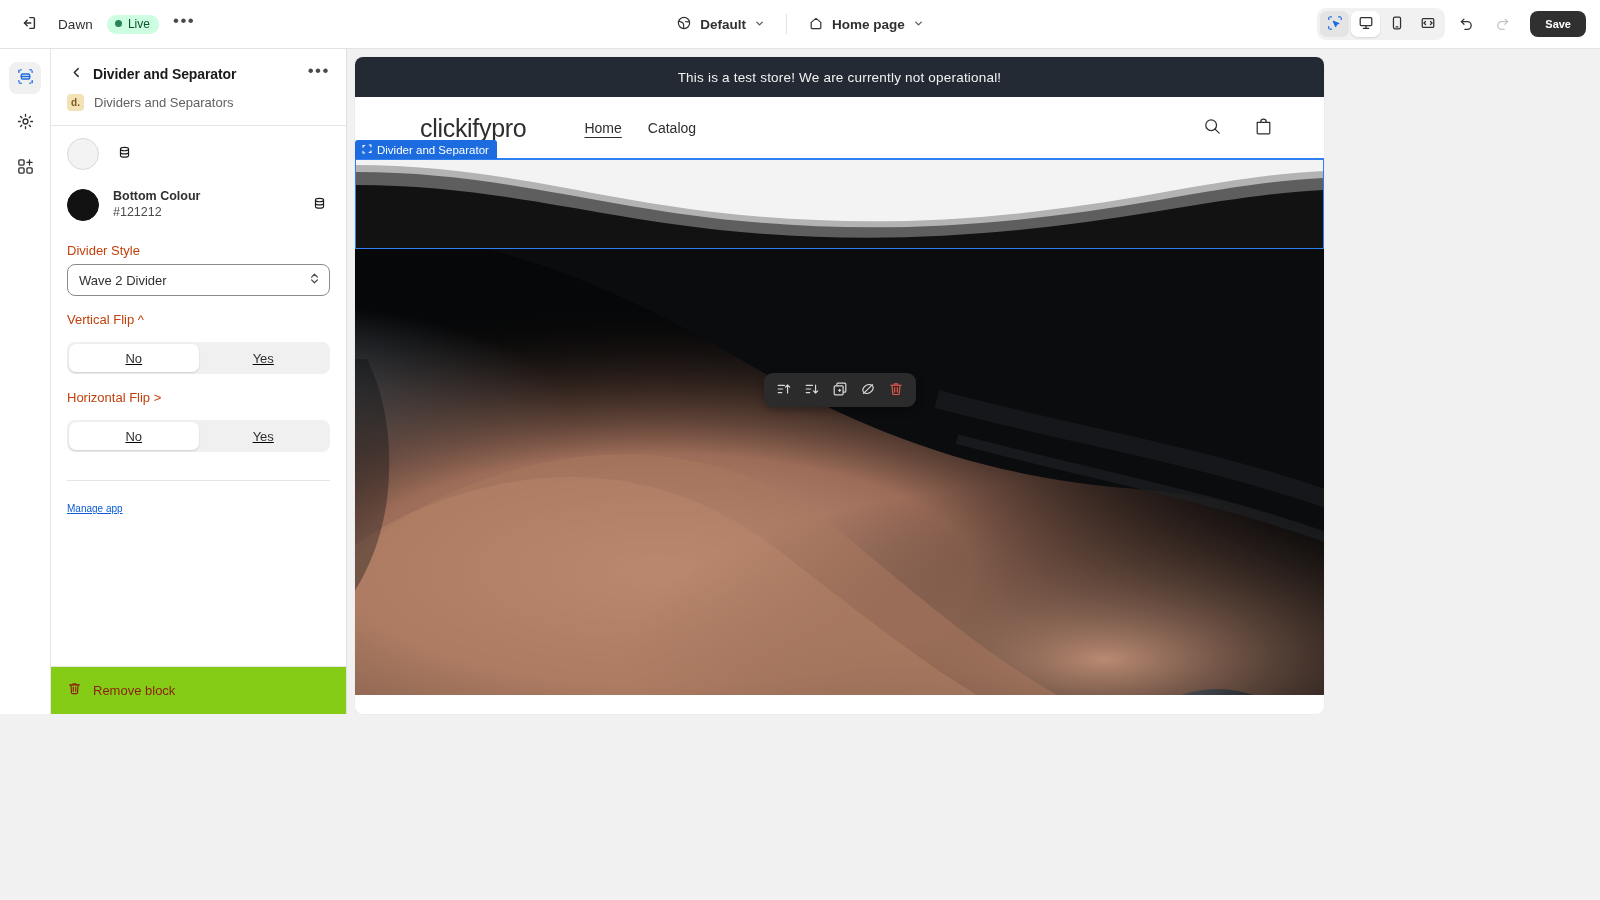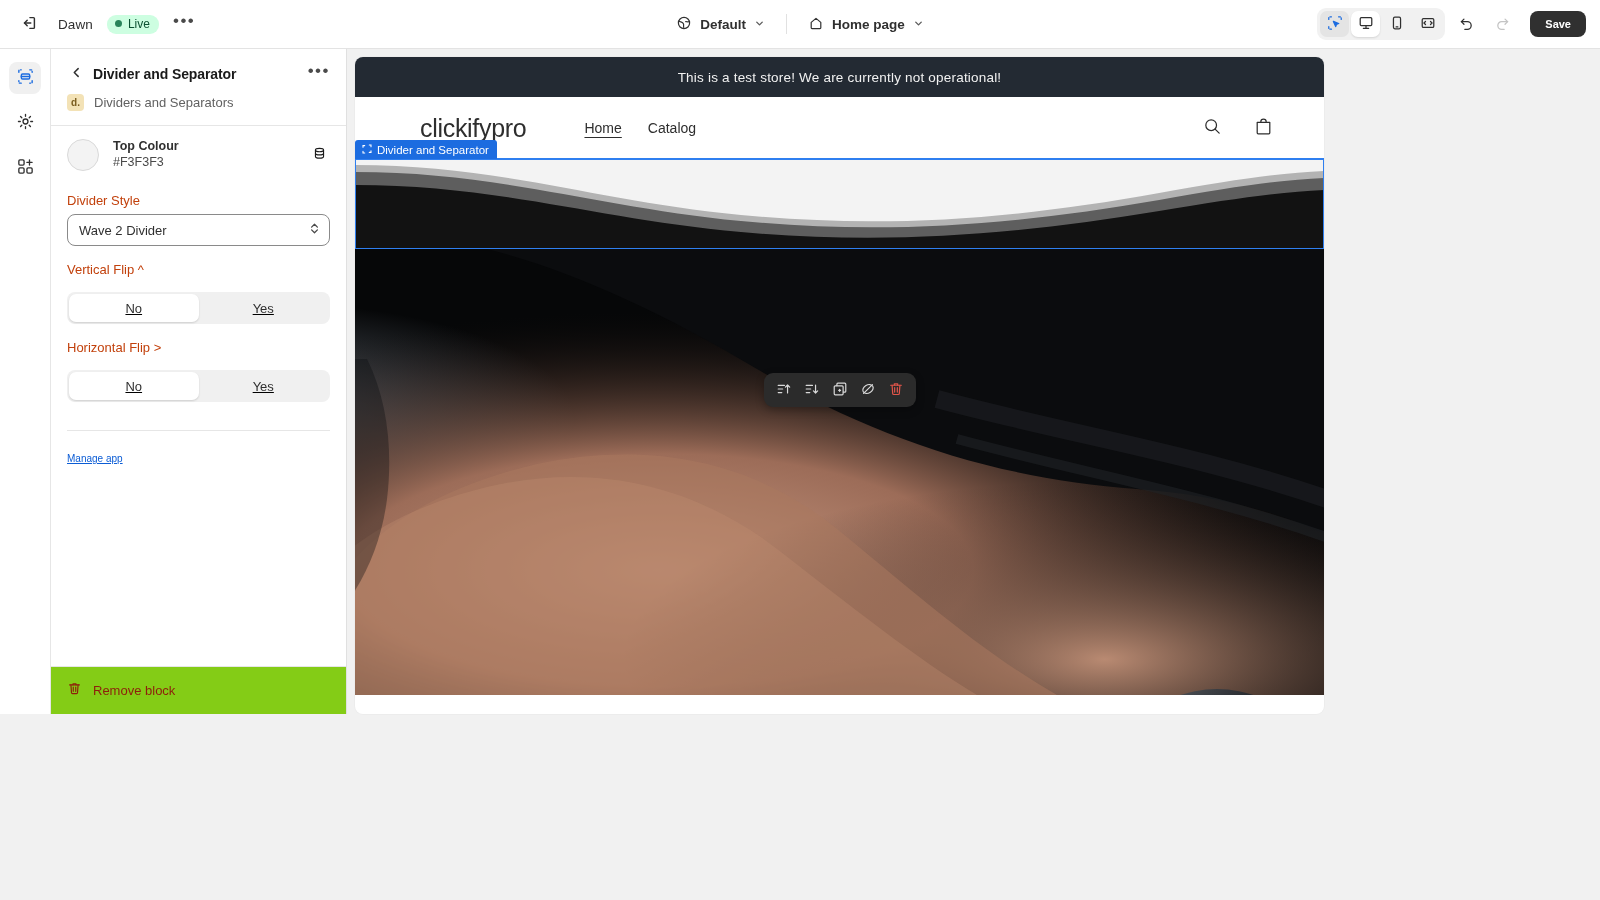--- a/index.html
+++ b/index.html
@@ -337,35 +337,47 @@
       <span class="app-ico">d.</span>
       <span class="ph-sub-label">Dividers and Separators</span>
     </div>
   </div>
   <div class="panel-sep"></div>
 
   <div class="panel-body">
 
     <div class="color-row">
       <span class="swatch" style="background:#F3F3F3"></span>
-      <span class="color-text">
-        <span class="color-title" style="display:block">Top Colour</span>
-        <span class="color-val" style="display:block">#F3F3F3</span>
-      </span>
       <button class="db-btn">
         <span>
           <svg width="15" height="15" viewBox="0 0 16 16" fill="none" stroke="#1a1a1a" stroke-width="1.25">
             <ellipse cx="8" cy="4.3" rx="4.3" ry="1.8"></ellipse>
             <path d="M3.7 4.3v3.4c0 1 1.9 1.8 4.3 1.8s4.3-.8 4.3-1.8V4.3"></path>
             <path d="M3.7 7.7v3.4c0 1 1.9 1.8 4.3 1.8s4.3-.8 4.3-1.8V7.7"></path>
           </svg>
         </span>
       </button>
     </div>
 
+    <div class="color-row">
+      <span class="swatch" style="background:#121212;border-color:#121212"></span>
+      <span class="color-text">
+        <span class="color-title" style="display:block">Bottom Colour</span>
+        <span class="color-val" style="display:block">#121212</span>
+      </span>
+      <button class="db-btn">
+        <span>
+          <svg width="15" height="15" viewBox="0 0 16 16" fill="none" stroke="#1a1a1a" stroke-width="1.25">
+            <ellipse cx="8" cy="4.3" rx="4.3" ry="1.8"></ellipse>
+            <path d="M3.7 4.3v3.4c0 1 1.9 1.8 4.3 1.8s4.3-.8 4.3-1.8V4.3"></path>
+            <path d="M3.7 7.7v3.4c0 1 1.9 1.8 4.3 1.8s4.3-.8 4.3-1.8V7.7"></path>
+          </svg>
+        </span>
+      </button>
+    </div>
 
     <div class="field-label">Divider Style</div>
     <div class="select-box">
       <span>Wave 2 Divider</span>
       <span class="select-caret">
         <svg width="11" height="14" viewBox="0 0 11 14" fill="none" stroke="#4a4a4a" stroke-width="1.3" stroke-linecap="round" stroke-linejoin="round">
           <path d="M2.6 5.6L5.5 2.7l2.9 2.9"></path>
             <path d="M2.6 8.4l2.9 2.9 2.9-2.9"></path>
         </svg>
       </span>

